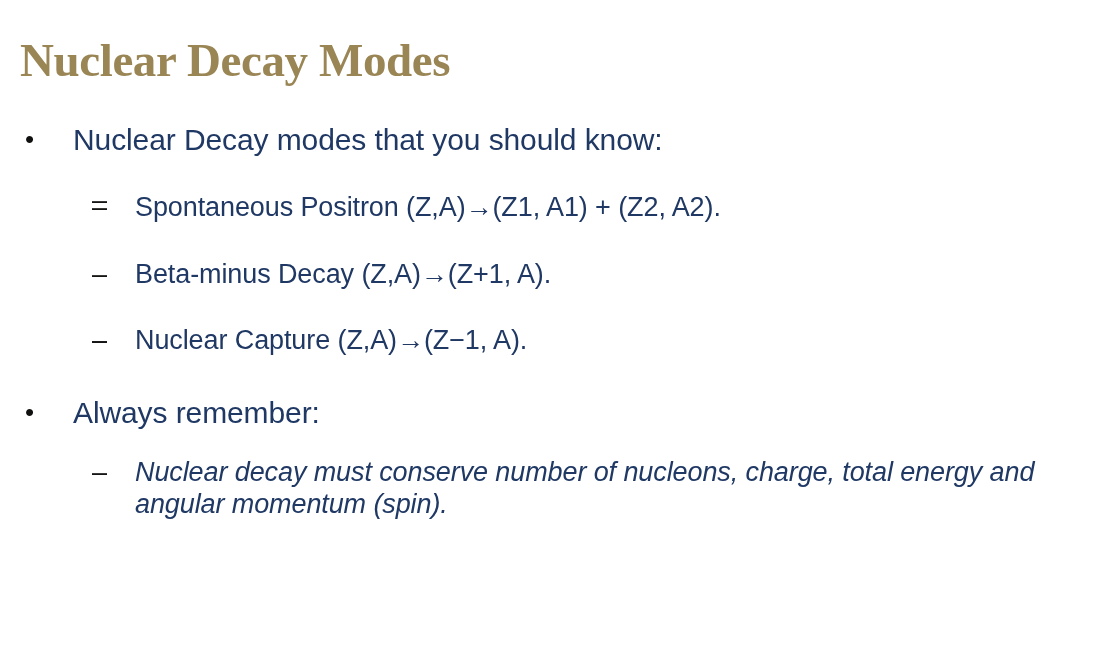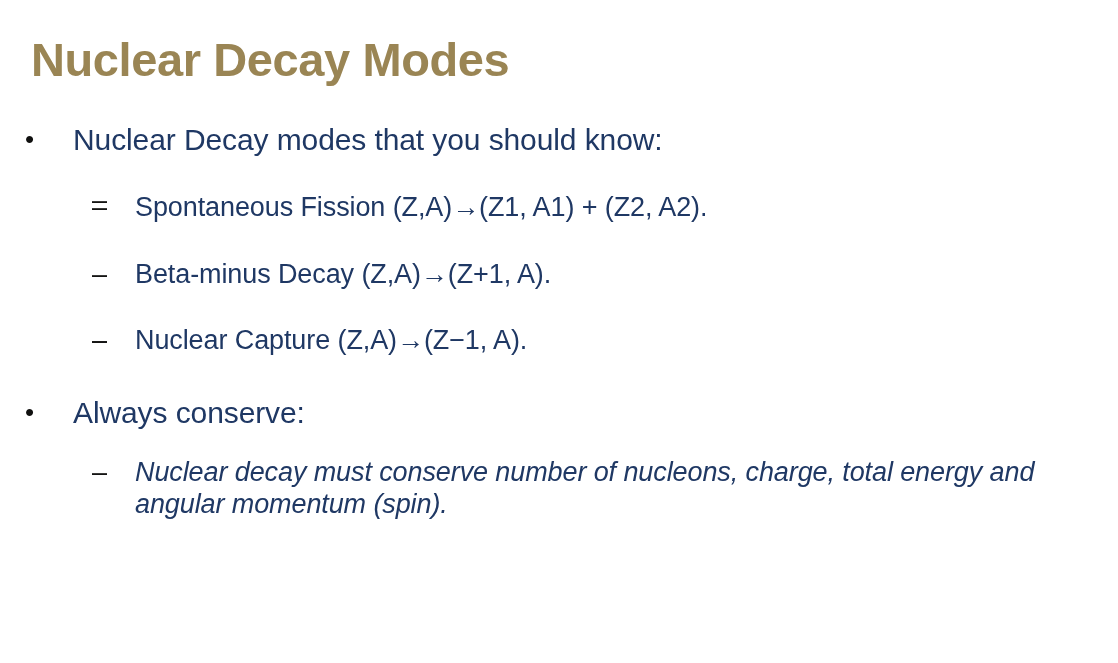--- a/index.html
+++ b/index.html
@@ -18,28 +18,29 @@
     position: relative;
     width: 1118px;
     height: 663px;
     background: #ffffff;
     overflow: hidden;
   }
 
   
   .slide-title {
     position: absolute;
-    left: 31px;
+    left: 20px;
     top: 2px;
     font-size: 47px;
     font-weight: bold;
     letter-spacing: -0.4px;
     color: #9a8554;
     line-height: 1.16;
     white-space: nowrap;
+    font-family: Liberation Serif, serif;
   }
 
   
   .body-block {
     position: absolute;
     left: 0;
     top: 122px;
     width: 1118px;
   }
 
@@ -109,40 +110,40 @@
       <span class="marker">•</span>
       <span class="bullet-text">Nuclear Decay modes that you should know:</span>
     </div>
 
     <div class="lvl2 sp-lvl2-first">
       <span class="marker">–</span>
     </div>
 
     <div class="lvl2 sp-lvl2">
       <span class="marker">–</span>
-      <span class="bullet-text">Spontaneous Fission (Z,A)→(Z1, A1) + (Z2, A2).</span>
+      <span class="bullet-text">Spontaneous Positron (Z,A)→(Z1, A1) + (Z2, A2).</span>
     </div>
 
     <div class="lvl2 sp-lvl2">
       <span class="marker">–</span>
       <span class="bullet-text">Beta-minus Decay (Z,A)→(Z+1, A).</span>
     </div>
 
     <div class="lvl2 sp-lvl2">
       <span class="marker">–</span>
     </div>
 
     <div class="lvl2 sp-lvl2">
       <span class="marker">–</span>
       <span class="bullet-text">Nuclear Capture (Z,A)→(Z−1, A).</span>
     </div>
 
     <div class="lvl1 sp-lvl1-second">
       <span class="marker">•</span>
-      <span class="bullet-text">Always conserve:</span>
+      <span class="bullet-text">Always remember:</span>
     </div>
 
     <div class="lvl2 sp-lvl2-last">
       <span class="marker">–</span>
       <span class="bullet-text wrap-text">Nuclear decay must conserve number of nucleons, charge, total energy and angular momentum (spin).</span>
     </div>
 
   </div>
 </div>
 

